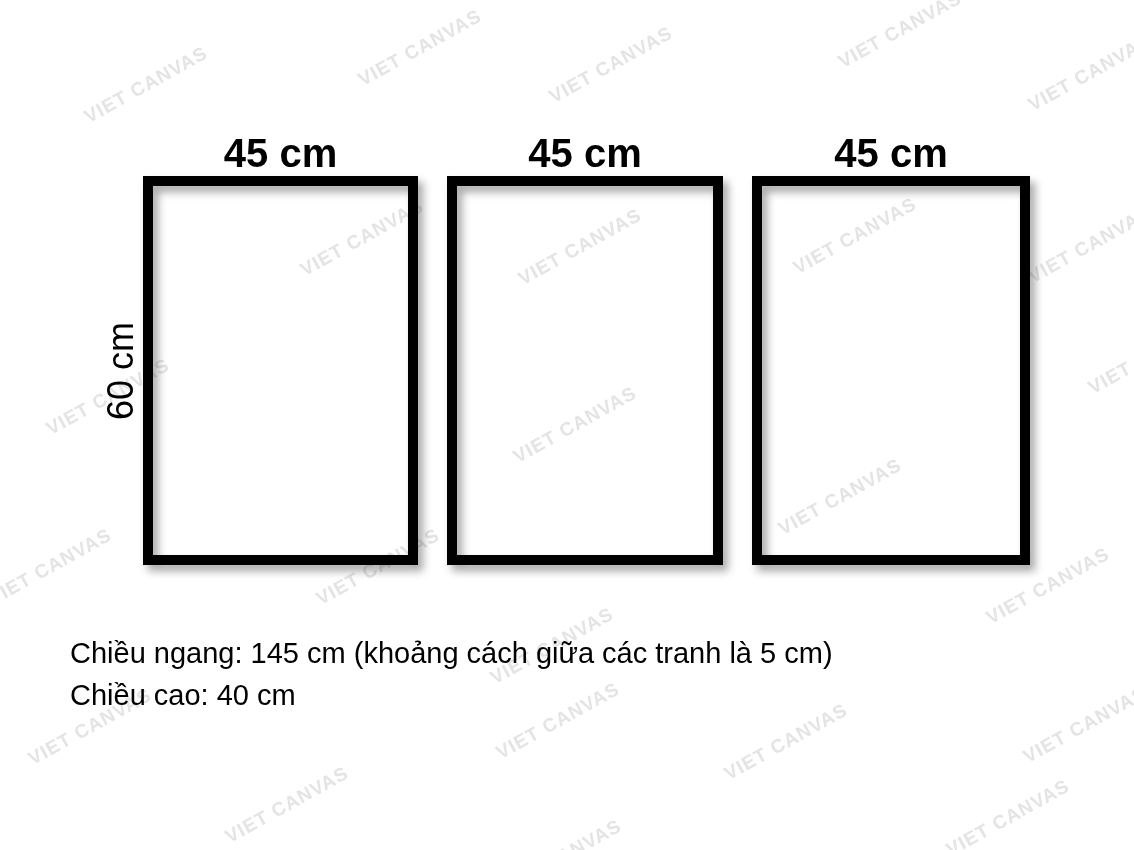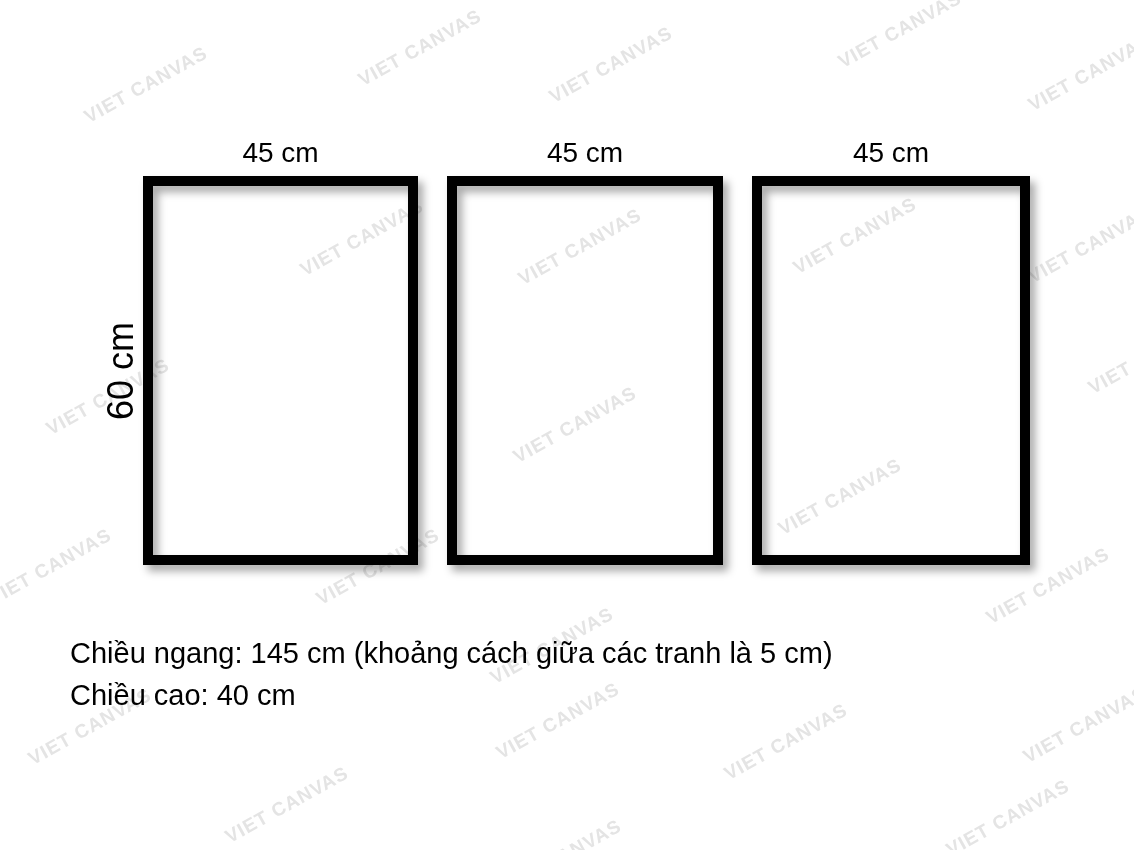--- a/index.html
+++ b/index.html
@@ -44,22 +44,23 @@
   .frame-2 { left: 447px; width: 276px; }
   .frame-3 { left: 752px; width: 278px; }
 
   
   .width-label {
     position: absolute;
     top: 133px;
     height: 40px;
     line-height: 40px;
     text-align: center;
-    font-size: 28px;
+    font-size: 40px;
     z-index: 2;
+    font-weight: bold;
   }
   .width-label-1 { left: 143px; width: 275px; }
   .width-label-2 { left: 447px; width: 276px; }
   .width-label-3 { left: 752px; width: 278px; }
 
   
   .height-label {
     position: absolute;
     left: 61px;
     top: 347px;

